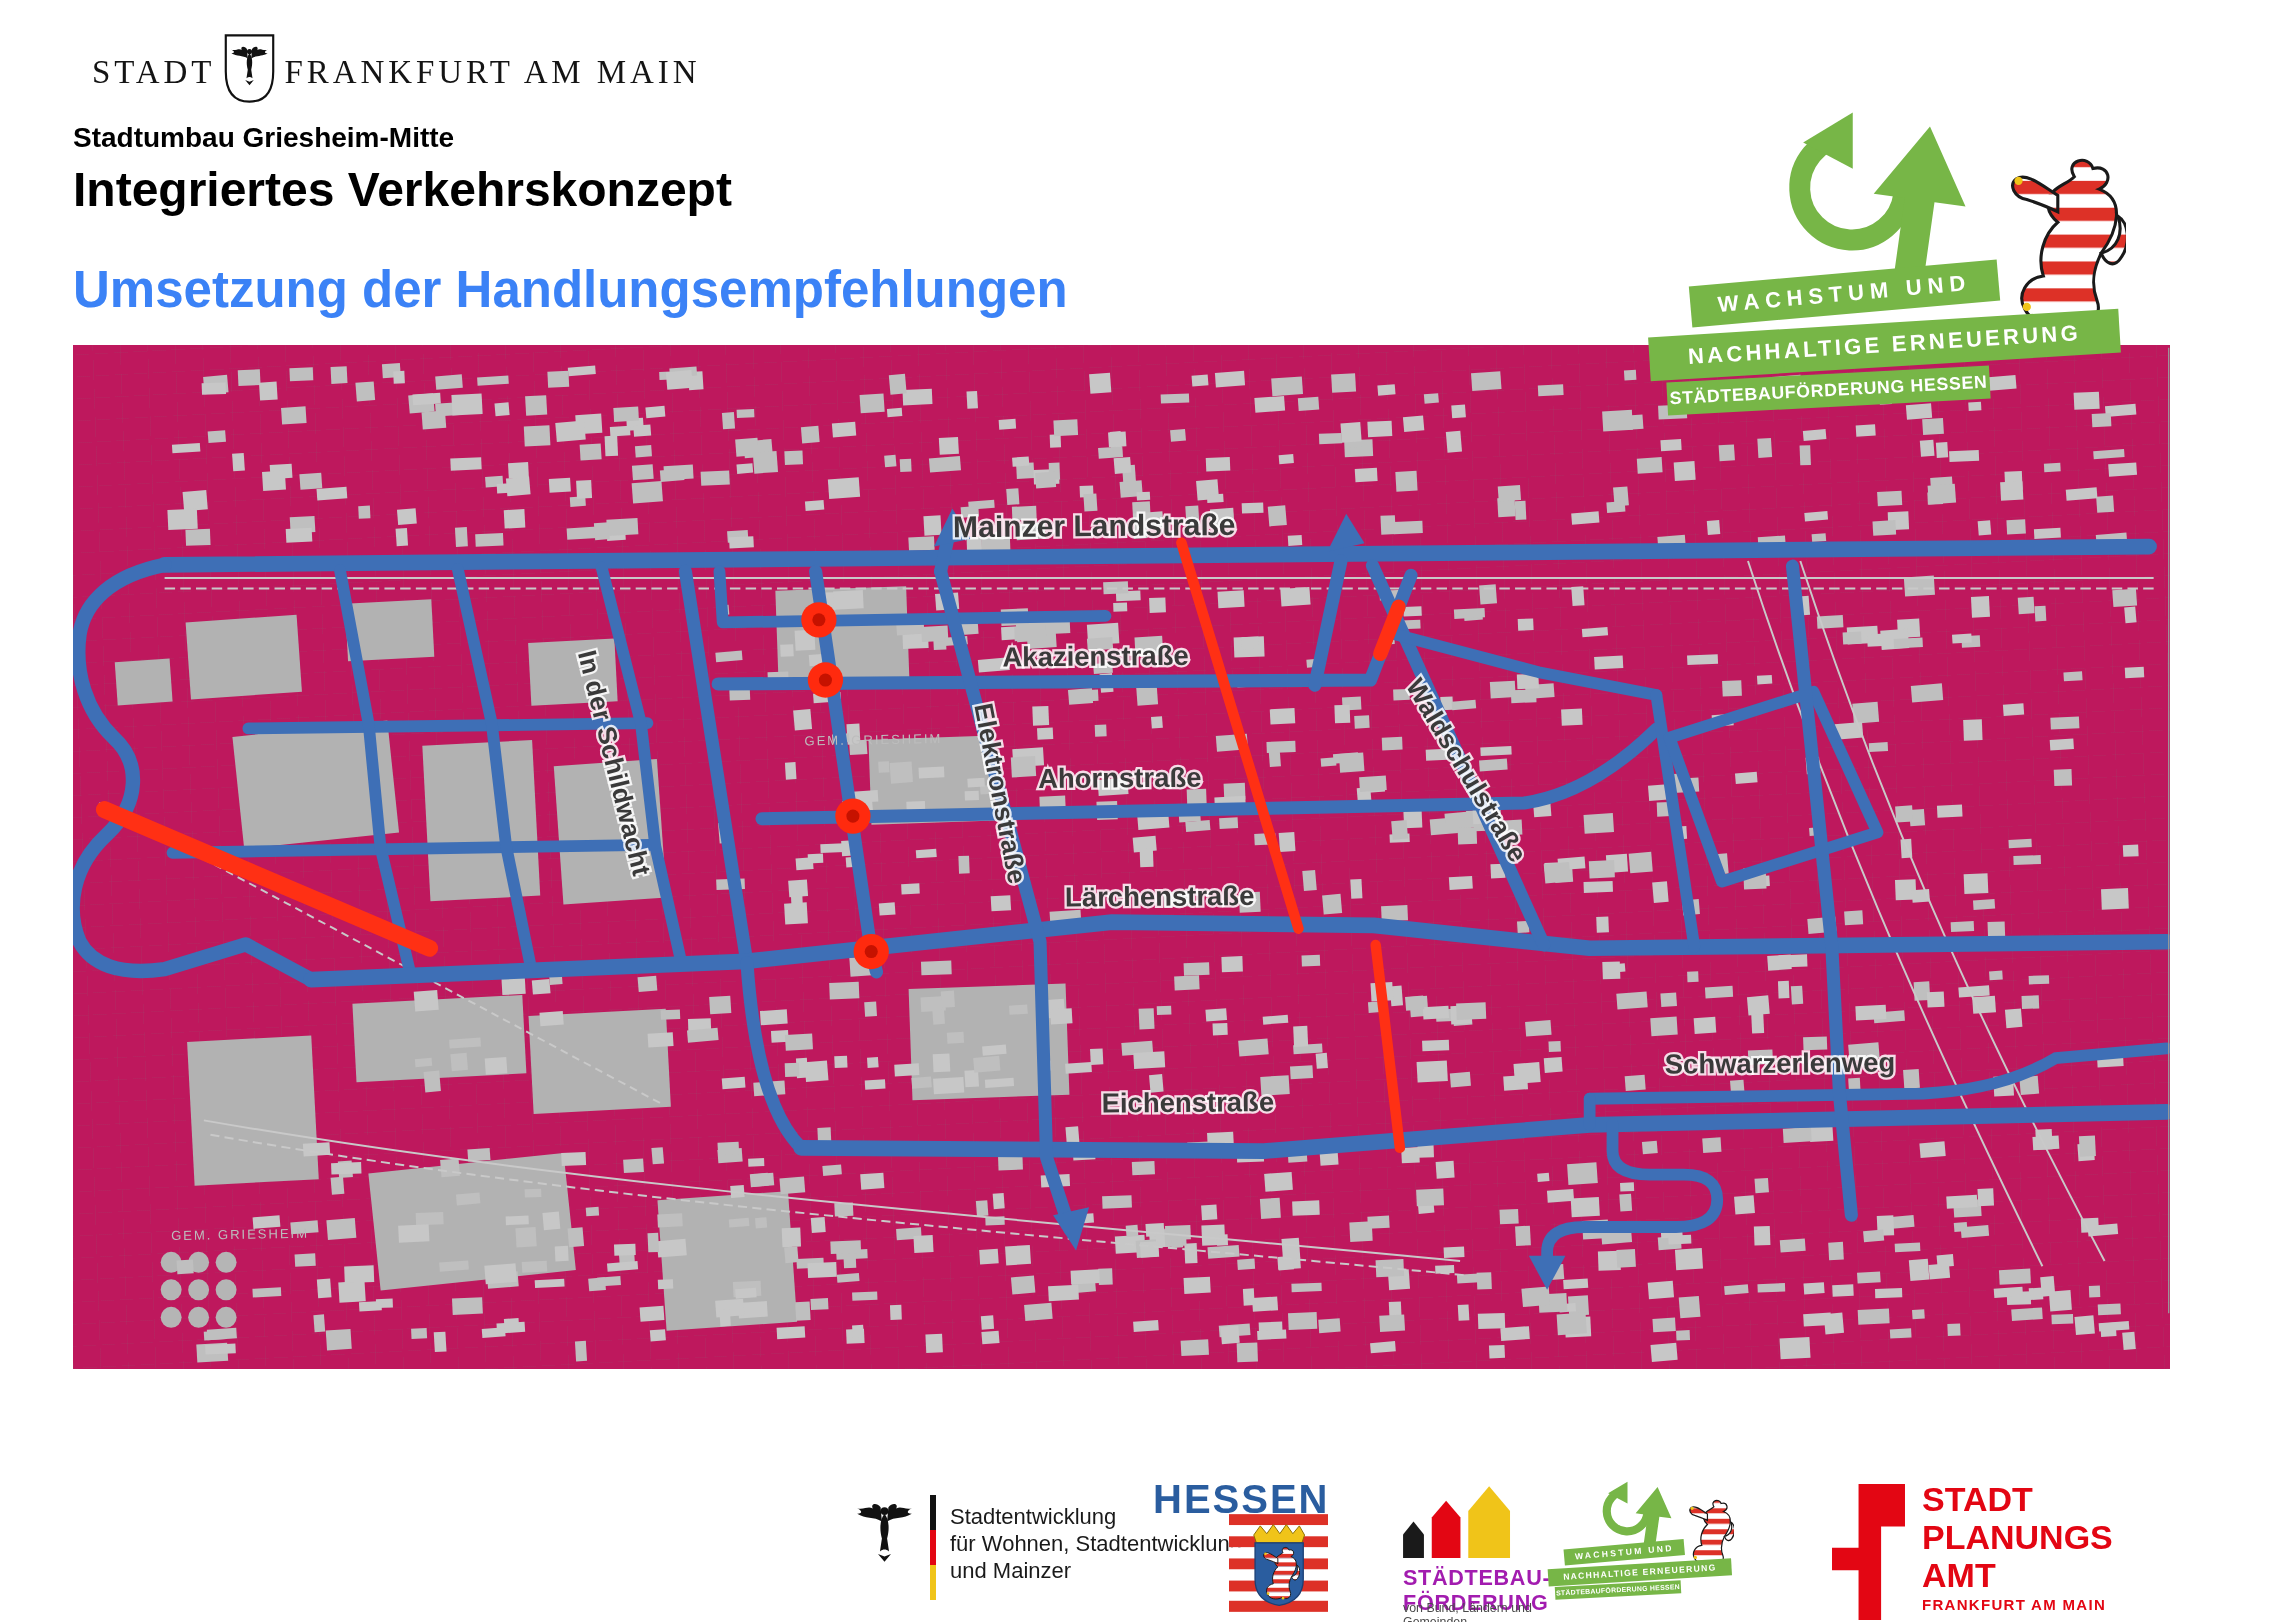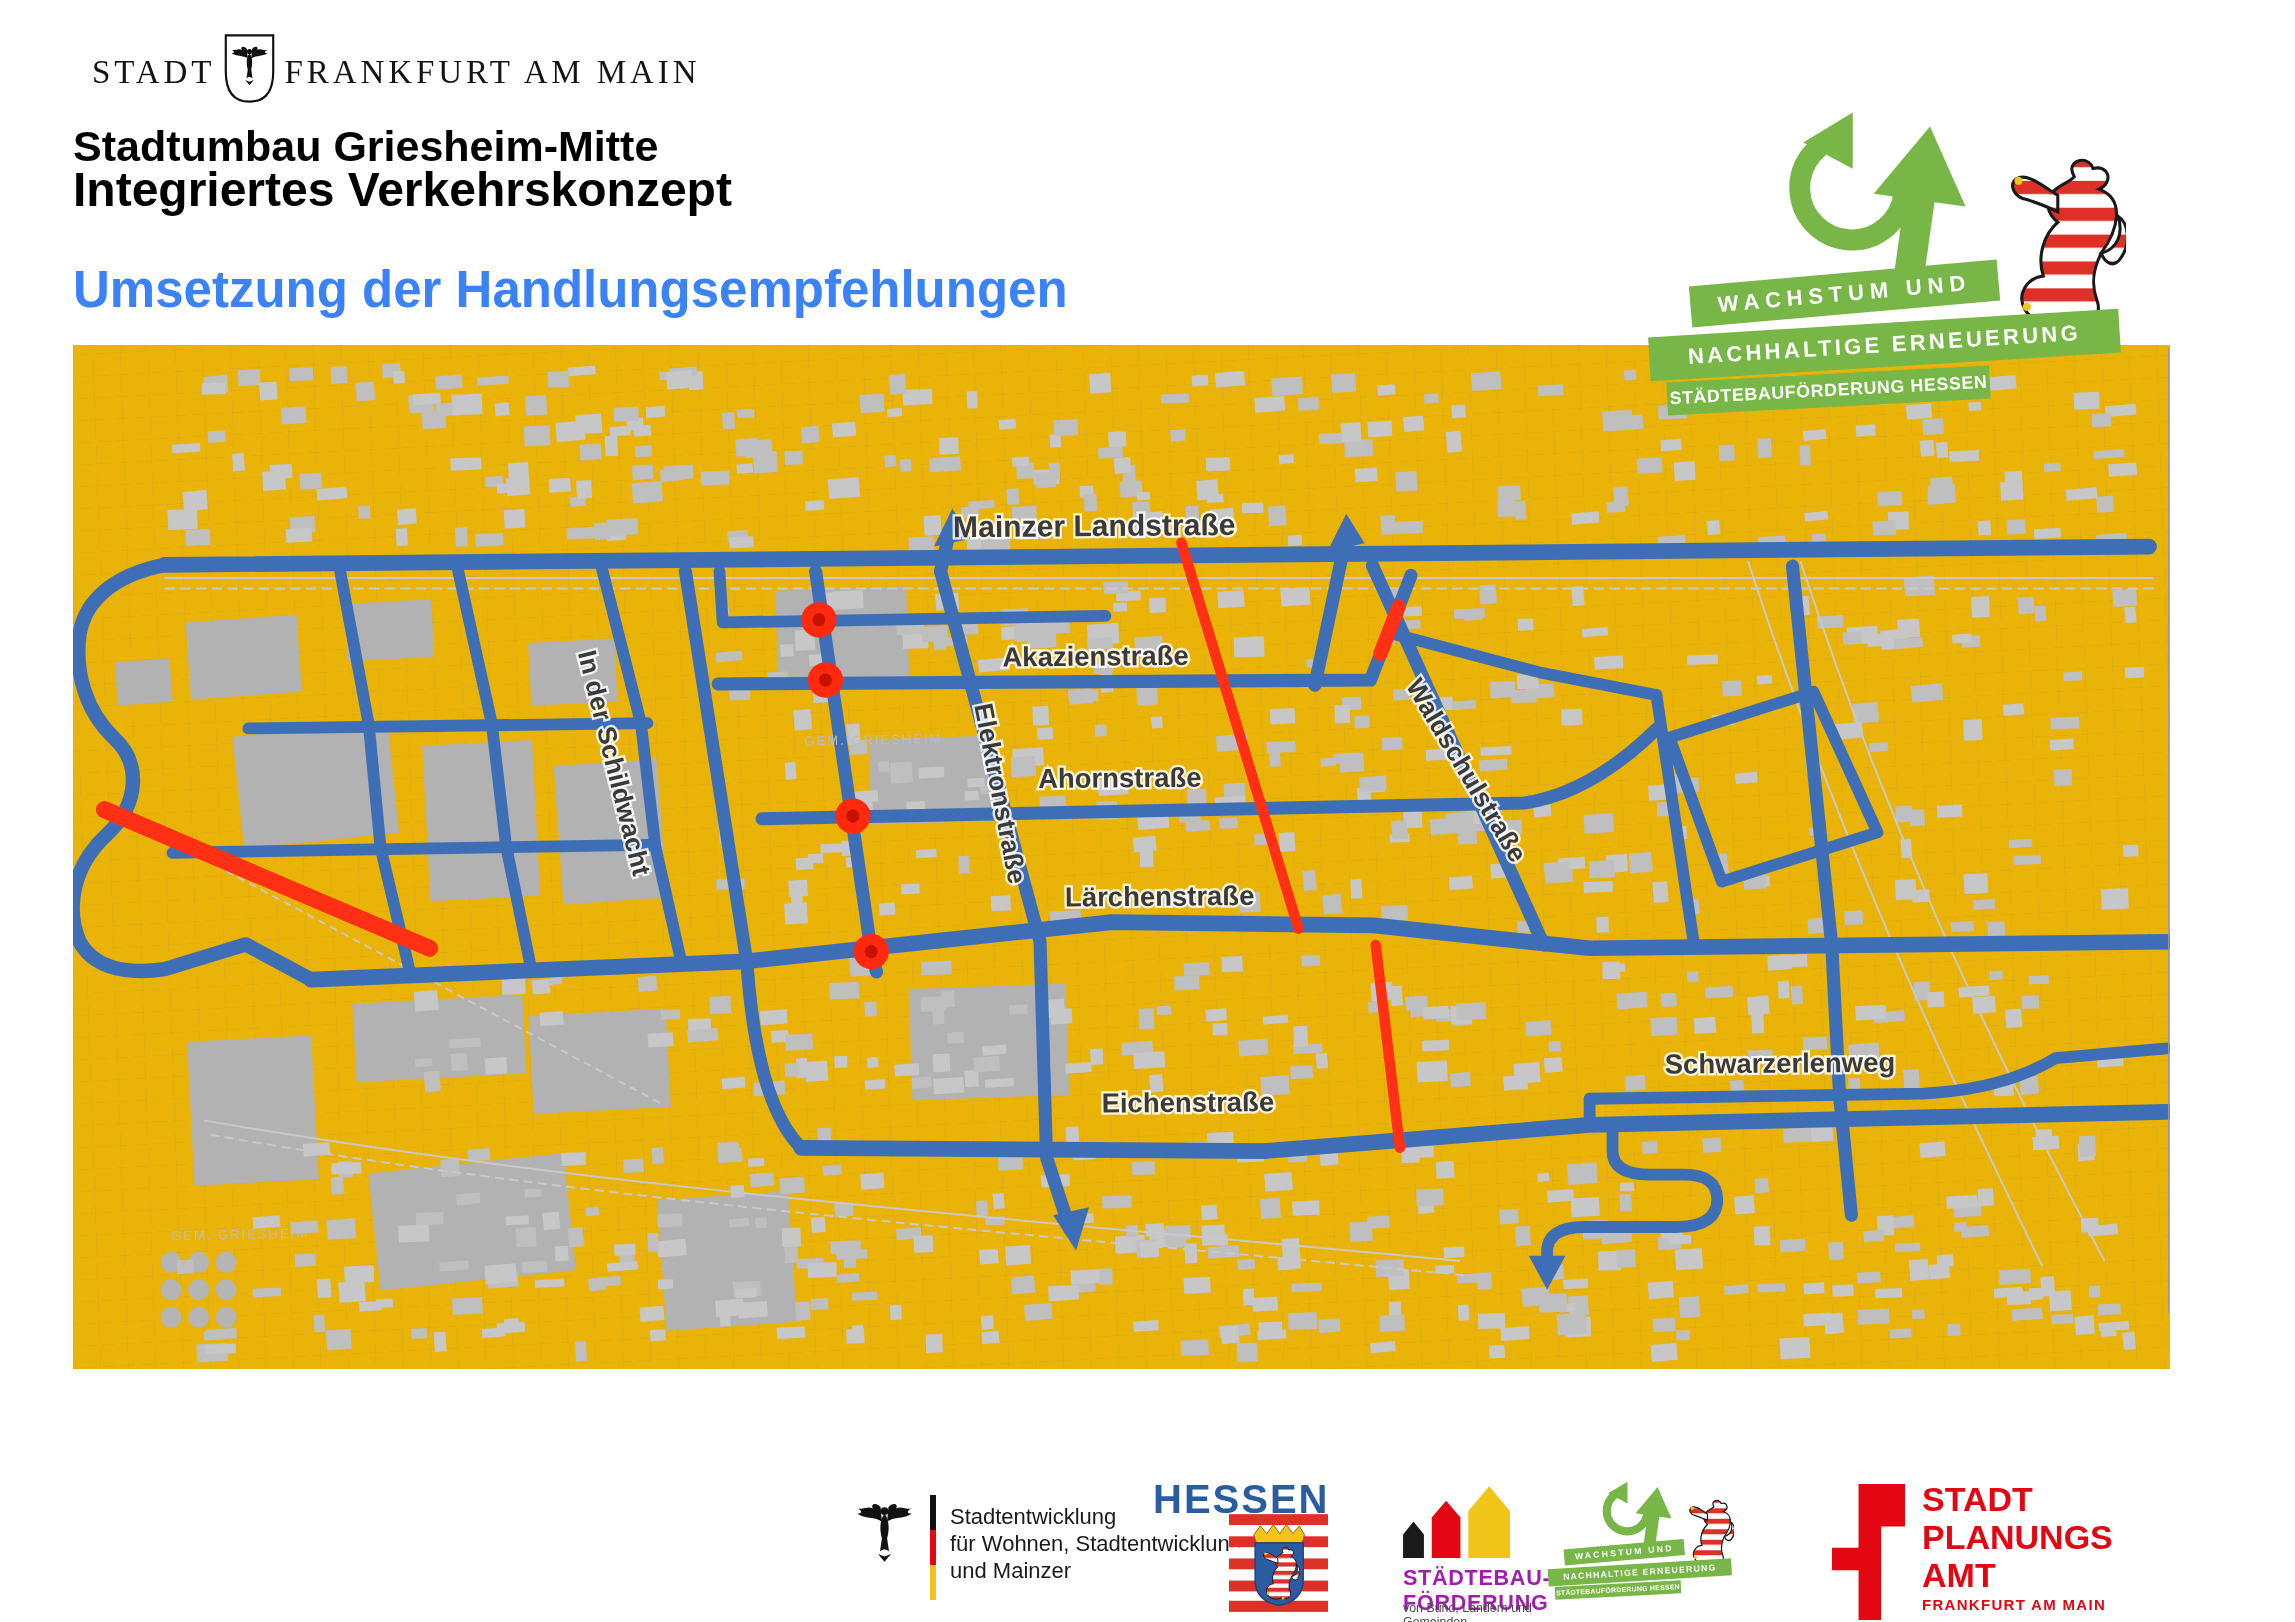--- a/index.html
+++ b/index.html
@@ -6,26 +6,26 @@
   body{
     width:2295px;height:1622px;position:relative;background:#ffffff;
     font-family:"Liberation Sans",sans-serif;overflow:hidden;
   }
   .abs{position:absolute;}
 
   
   .city-logo{left:92px;top:34px;height:76px;display:flex;align-items:center;gap:9.2px;
     font-family:"Liberation Serif",serif;color:#141414;font-size:33px;letter-spacing:3.9px;font-weight:400;}
   .city-logo .w{white-space:nowrap;}
-  .subtitle{left:73px;top:122px;font-size:43px;font-weight:bold;color:#000;}
+  .subtitle{left:73px;top:122px;font-size:28px;font-weight:bold;color:#000;}
   .maintitle{left:73px;top:162px;font-size:48px;font-weight:bold;color:#000;}
   .heading{left:73px;top:260px;font-size:51px;font-weight:bold;color:#3b82f6;}
 
   
-  .map{left:73px;top:345px;width:2097px;height:1024px;background:#eab308;text-decoration:underline;}
+  .map{left:73px;top:345px;width:2097px;height:1024px;background:#be185d;text-decoration:underline;}
   .map .parcels{position:absolute;inset:0;
     background:
       repeating-linear-gradient(88deg, rgba(120,120,120,.10) 0 0.7px, transparent 0.7px 27.5px),
       repeating-linear-gradient(-3deg, rgba(120,120,120,.09) 0 0.7px, transparent 0.7px 22px);
   }
   .map svg{position:absolute;inset:0;}
   text.street-label{font-family:"Liberation Sans",sans-serif;font-weight:bold;fill:#3a3a3a;
     paint-order:stroke;stroke:rgba(255,255,255,.85);stroke-width:7px;}
   text.bg-label{font-family:"Liberation Sans",sans-serif;fill:#bdbdbd;letter-spacing:3px;}
 

